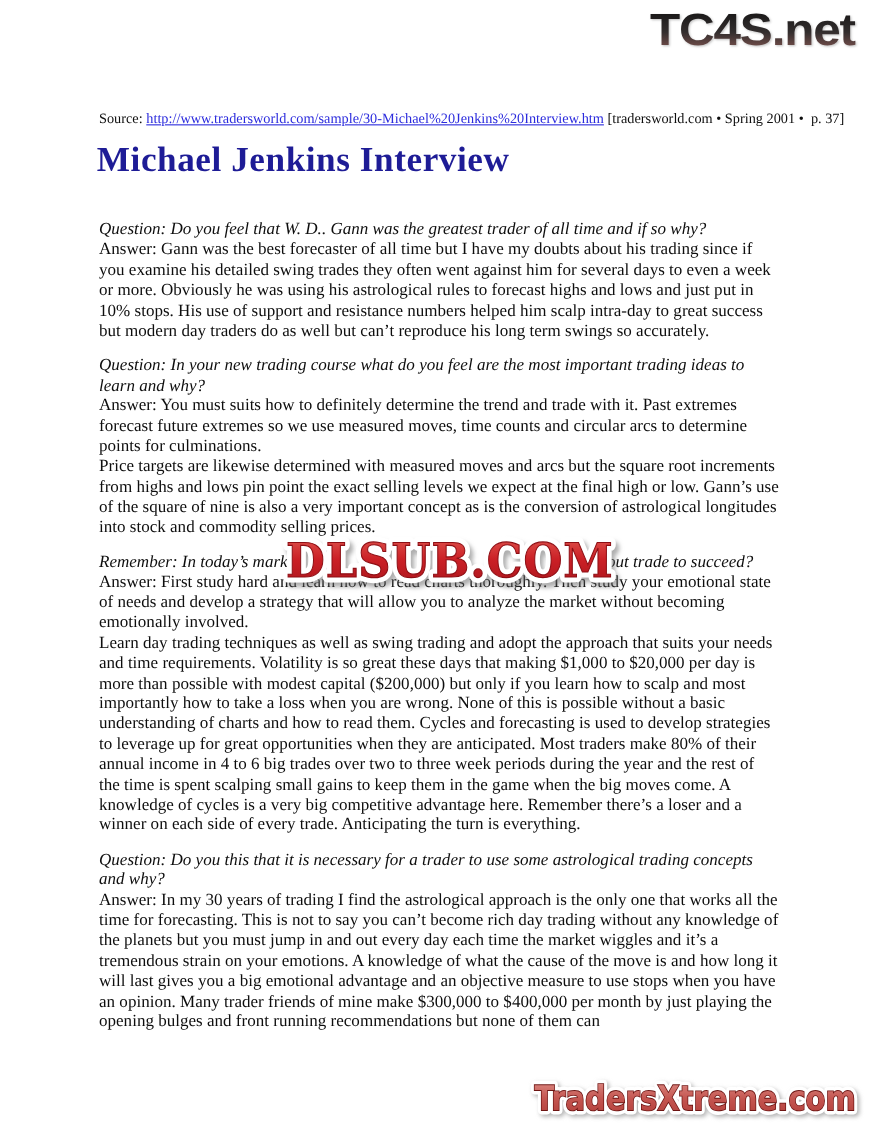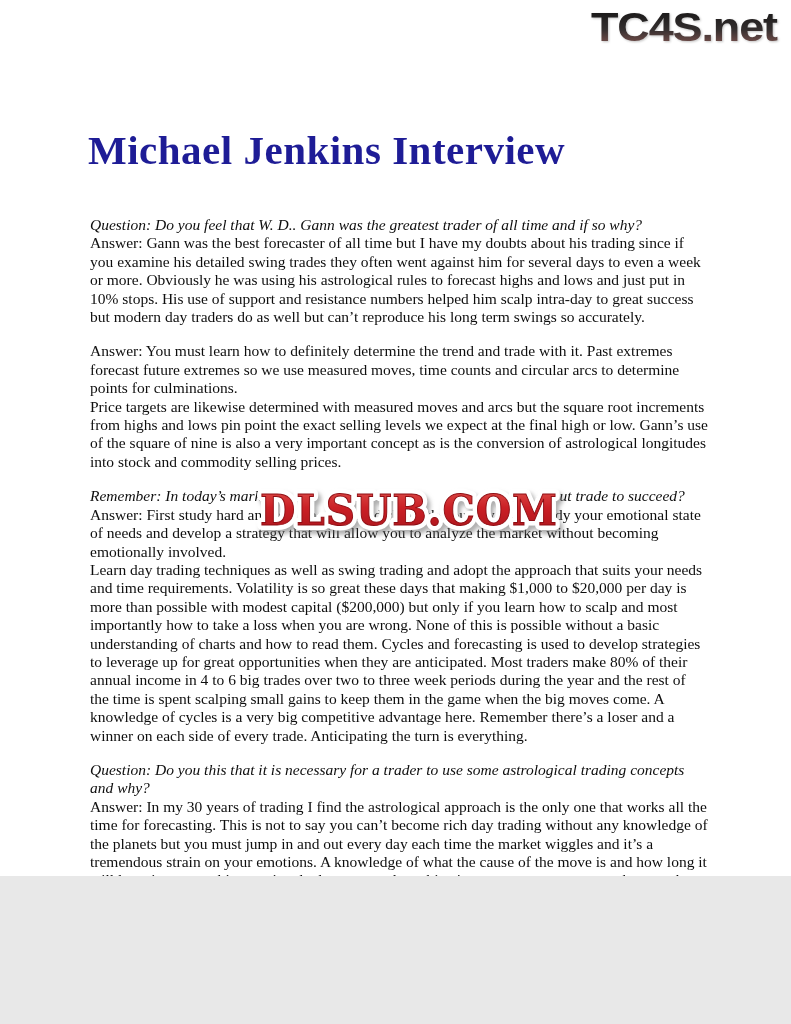--- a/index.html
+++ b/index.html
@@ -1,31 +1,31 @@
 <!DOCTYPE html>
 <html><head>
 <meta charset="utf-8">
 <style>
   html,body{margin:0;padding:0;background:#e8e8e8;}
   .page{
-    position:relative;width:791px;height:876px;background:#ffffff;
+    position:relative;width:791px;height:1024px;background:#ffffff;
     font-family:"Liberation Serif",serif;color:#0e0e0e;overflow:hidden;
     margin:0 auto;
   }
   
   .tclogo{position:absolute;top:3px;right:9px;filter:drop-shadow(1.5px 1.5px 1px rgba(120,120,120,.45));}
   .tclogo text{font-family:"Liberation Sans",sans-serif;font-weight:bold;font-size:41px;fill:url(#tcg);letter-spacing:-1px;}
   
   .source{position:absolute;left:90px;top:87px;font-size:13px;white-space:pre;}
   .source a{color:#2b2bdd;text-decoration:underline;}
   
-  .title{position:absolute;left:88px;top:126px;margin:0;font-size:41px;font-weight:bold;color:#1e1c96;letter-spacing:0.5px;}
+  .title{position:absolute;left:88px;top:126px;margin:0;font-size:32px;font-weight:bold;color:#1e1c96;letter-spacing:0.5px;}
   
   .article{position:absolute;left:90px;top:200px;width:618px;font-size:15.5px;line-height:18.4px;}
-  .qa{margin:16px 0 13px 0;}
+  .qa{margin:0 0 13px 0;}
   .article p{margin:0;}
   .q{font-style:italic;}
   .q3{white-space:nowrap;}
   .gap{display:inline-block;width:268px;}
   
   .wm{position:absolute;left:252px;top:483px;filter:drop-shadow(3px 4px 2px rgba(110,110,110,.55));}
   .wm text{font-family:"DejaVu Serif",serif;font-weight:bold;font-size:43px;letter-spacing:1px;}
   .wm-back{fill:#ffffff;stroke:#ffffff;stroke-width:10;stroke-linejoin:round;paint-order:stroke;}
   .wm-front{fill:url(#wmg);stroke:#8e0e14;stroke-width:1;}
   
@@ -43,32 +43,34 @@
     <defs>
       <linearGradient id="tcg" x1="0" y1="0" x2="0" y2="1">
         <stop offset="0" stop-color="#101010"></stop>
         <stop offset="0.55" stop-color="#332e2e"></stop>
         <stop offset="1" stop-color="#915d58"></stop>
       </linearGradient>
     </defs>
     <text x="4" y="38" textLength="186" lengthAdjust="spacingAndGlyphs">TC4S.net</text>
   </svg>
 
+  <p class="source"><span>Source: </span><a href="#" title="http://www.tradersworld.com/sample/30-Michael%20Jenkins%20Interview.htm">http://www.tradersworld.com/sample/30-Michael%20Jenkins%20Interview.htm</a><span class="suffix"> [tradersworld.com • Spring 2001 •  p. 37]</span></p>
 
   <h1 class="title">Michael Jenkins Interview</h1>
 
   <div class="article">
 
     <div class="qa">
       <p class="q">Question: Do you feel that W. D.. Gann was the greatest trader of all time and if so why?</p>
       <p>Answer: Gann was the best forecaster of all time but I have my doubts about his trading since if you examine his detailed swing trades they often went against him for several days to even a week or more. Obviously he was using his astrological rules to forecast highs and lows and just put in 10% stops. His use of support and resistance numbers helped him scalp intra-day to great success but modern day traders do as well but can’t reproduce his long term swings so accurately.</p>
     </div>
 
     <div class="qa">
-      <p>Answer: You must learn how to definitely determine the trend and trade with it. Past extremes forecast future extremes so we use measured moves, time counts and circular arcs to determine points for culminations.</p>
+      <p class="q">Question: In your new trading course what do you feel are the most important trading ideas to learn and why?</p>
+      <p>Answer: You must suits how to definitely determine the trend and trade with it. Past extremes forecast future extremes so we use measured moves, time counts and circular arcs to determine points for culminations.</p>
       <p>Price targets are likewise determined with measured moves and arcs but the square root increments from highs and lows pin point the exact selling levels we expect at the final high or low. Gann’s use of the square of nine is also a very important concept as is the conversion of astrological longitudes into stock and commodity selling prices.</p>
     </div>
 
     <div class="qa">
       <p class="q q3"><span>Remember: In today’s marke</span><span class="gap"></span><span>about trade to succeed?</span></p>
       <p>Answer: First study hard and learn how to read charts thoroughly. Then study your emotional state of needs and develop a strategy that will allow you to analyze the market without becoming emotionally involved.</p>
       <p>Learn day trading techniques as well as swing trading and adopt the approach that suits your needs and time requirements. Volatility is so great these days that making $1,000 to $20,000 per day is more than possible with modest capital ($200,000) but only if you learn how to scalp and most importantly how to take a loss when you are wrong. None of this is possible without a basic understanding of charts and how to read them. Cycles and forecasting is used to develop strategies to leverage up for great opportunities when they are anticipated. Most traders make 80% of their annual income in 4 to 6 big trades over two to three week periods during the year and the rest of the time is spent scalping small gains to keep them in the game when the big moves come. A knowledge of cycles is a very big competitive advantage here. Remember there’s a loser and a winner on each side of every trade. Anticipating the turn is everything.</p>
     </div>
 
     <div class="qa">

